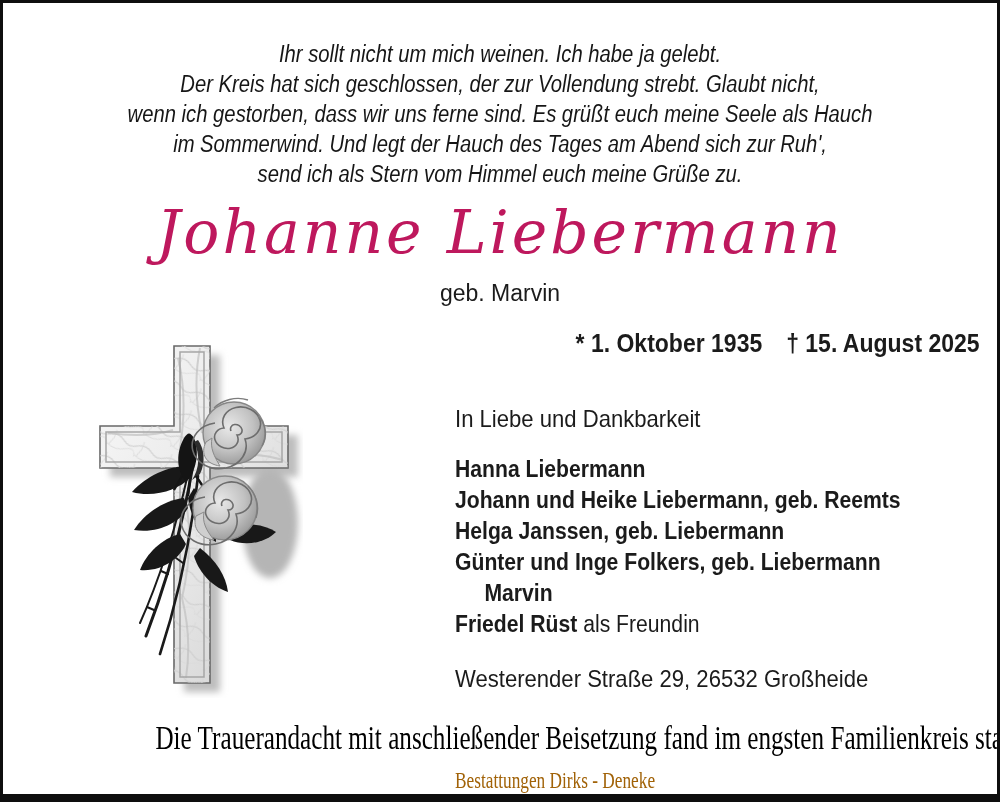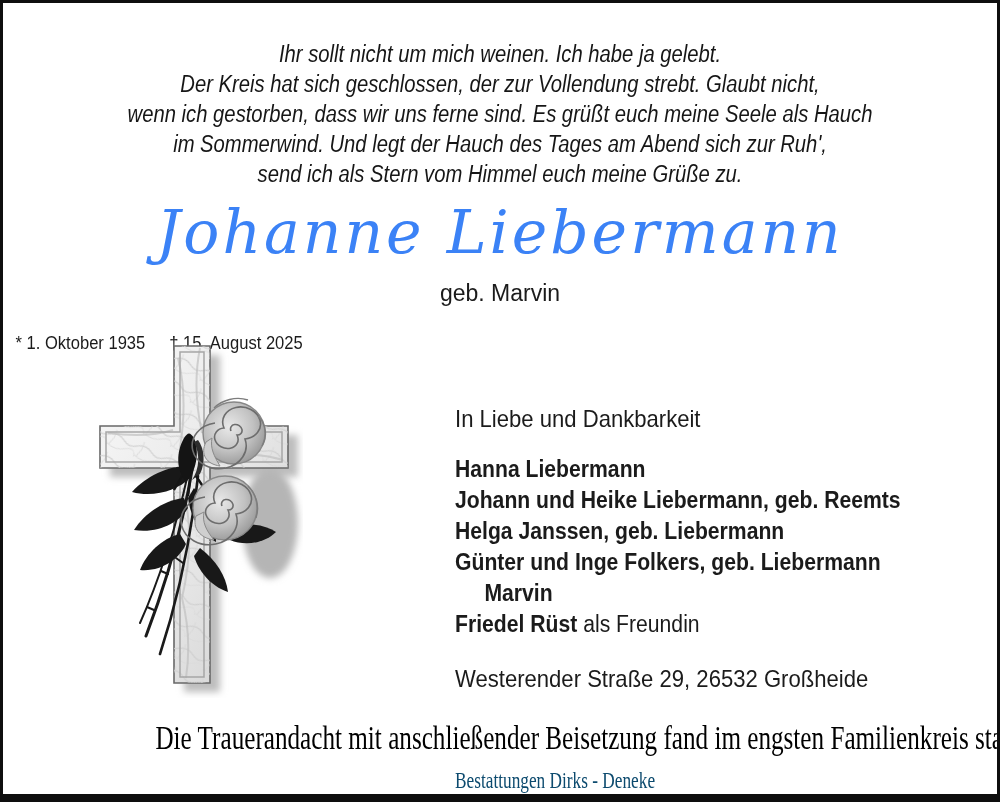--- a/index.html
+++ b/index.html
@@ -30,32 +30,33 @@
   
   .name {
     position:absolute; left:0; right:0; top:190px;
     text-align:center;
     font-family:"DejaVu Serif", serif;
     font-style:italic;
     font-weight:400;
     font-size:60px; line-height:78px;
     letter-spacing:3px;
     margin:0;
-    color:#3b82f6;
+    color:#be185d;
   }
   .maiden {
     position:absolute; left:0; right:0; top:276px;
     text-align:center;
     font-size:23px; line-height:28px;
   }
   .dates {
     position:absolute; left:0; right:0; top:324px;
-    text-align:left;
-    font-size:18px; line-height:32px;
+    text-align:right;
+    font-size:25px; line-height:32px;
     white-space:nowrap;
+    font-weight:bold;
   }
   .dates-inner { display:inline-block; transform:scaleX(0.92); }
   .dates .death { margin-left:26px; }
   
   .art { position:absolute; left:85px; top:335px; }
   
   .col {
     position:absolute; left:452px; top:401px; width:520px;
     transform:scaleX(0.92); transform-origin:0 0;
   }
@@ -68,21 +69,21 @@
   .notice {
     position:absolute; left:0; right:0; top:716px;
     text-align:center; white-space:nowrap;
     font-family:"Liberation Serif", serif;
     color:#000;
   }
   .notice span { display:inline-block; font-size:34px; line-height:38px; transform:scaleX(0.74); }
   .home {
     position:absolute; left:452px; top:763px;
     font-family:"Liberation Serif", serif;
-    color:#0c4a6e; white-space:nowrap;text-align:right;
+    color:#a16207; white-space:nowrap;text-align:right;
   }
   .home span { display:inline-block; font-size:24px; line-height:28px; transform:scaleX(0.72); transform-origin:0 50%; }
 </style>
 </head>
 <body>
 
 <div class="sheet">
 
   <div class="poem">
     <div>Ihr sollt nicht um mich weinen. Ich habe ja gelebt.</div>

